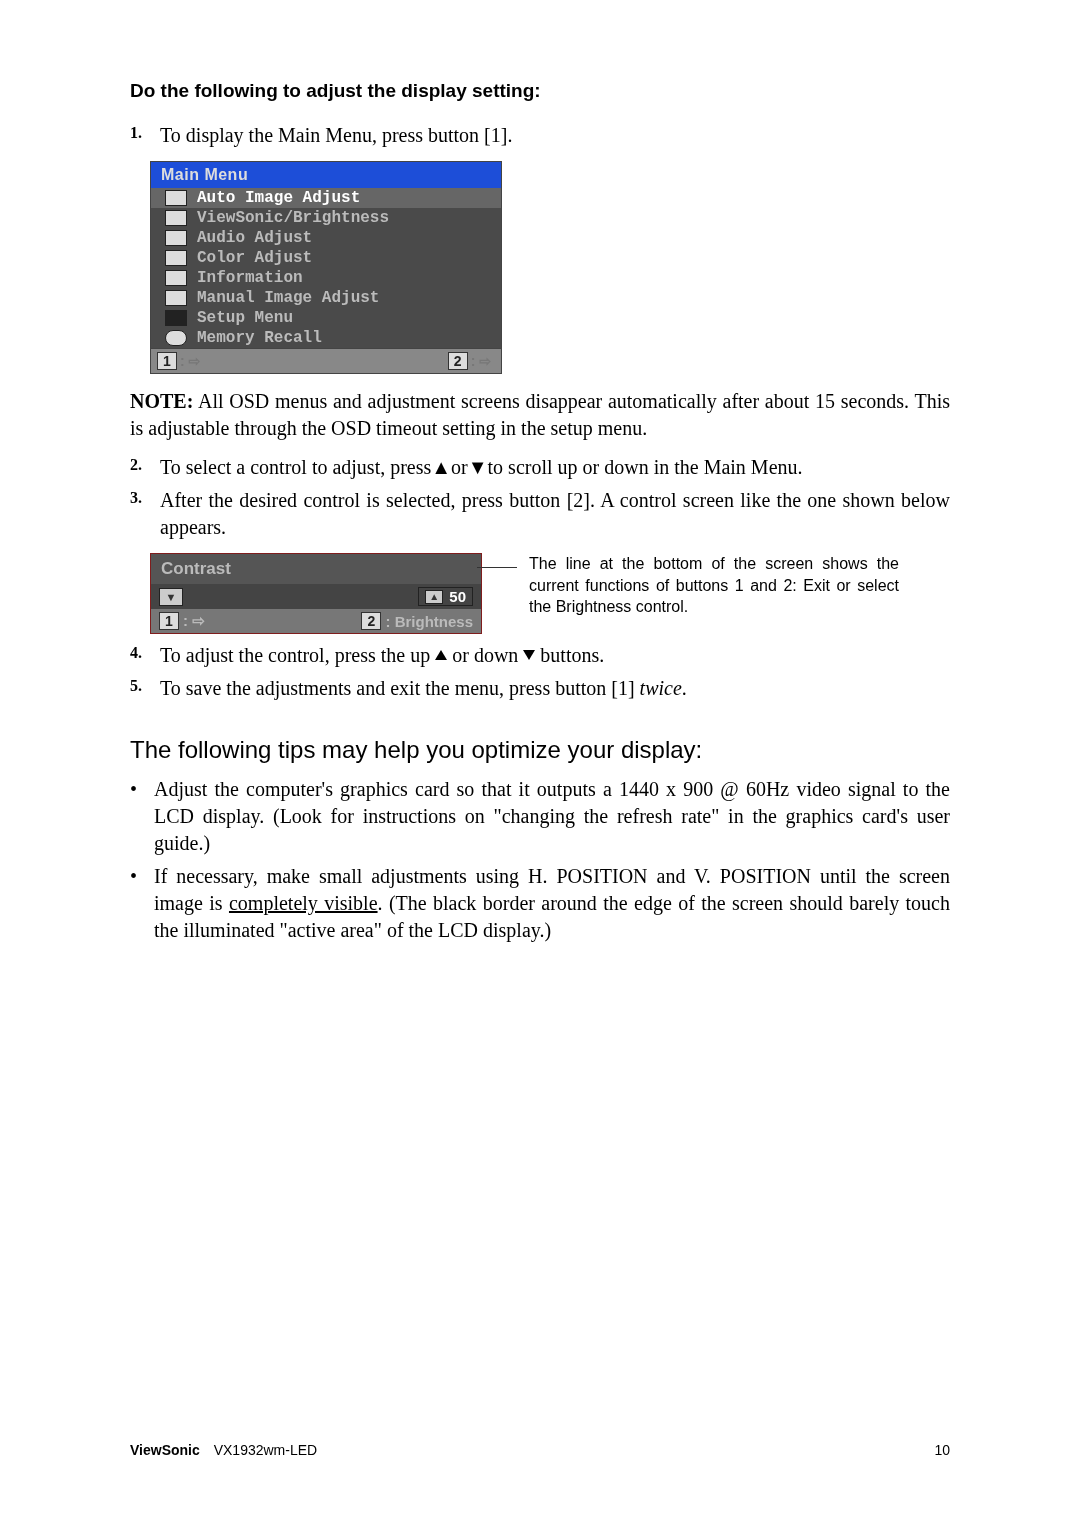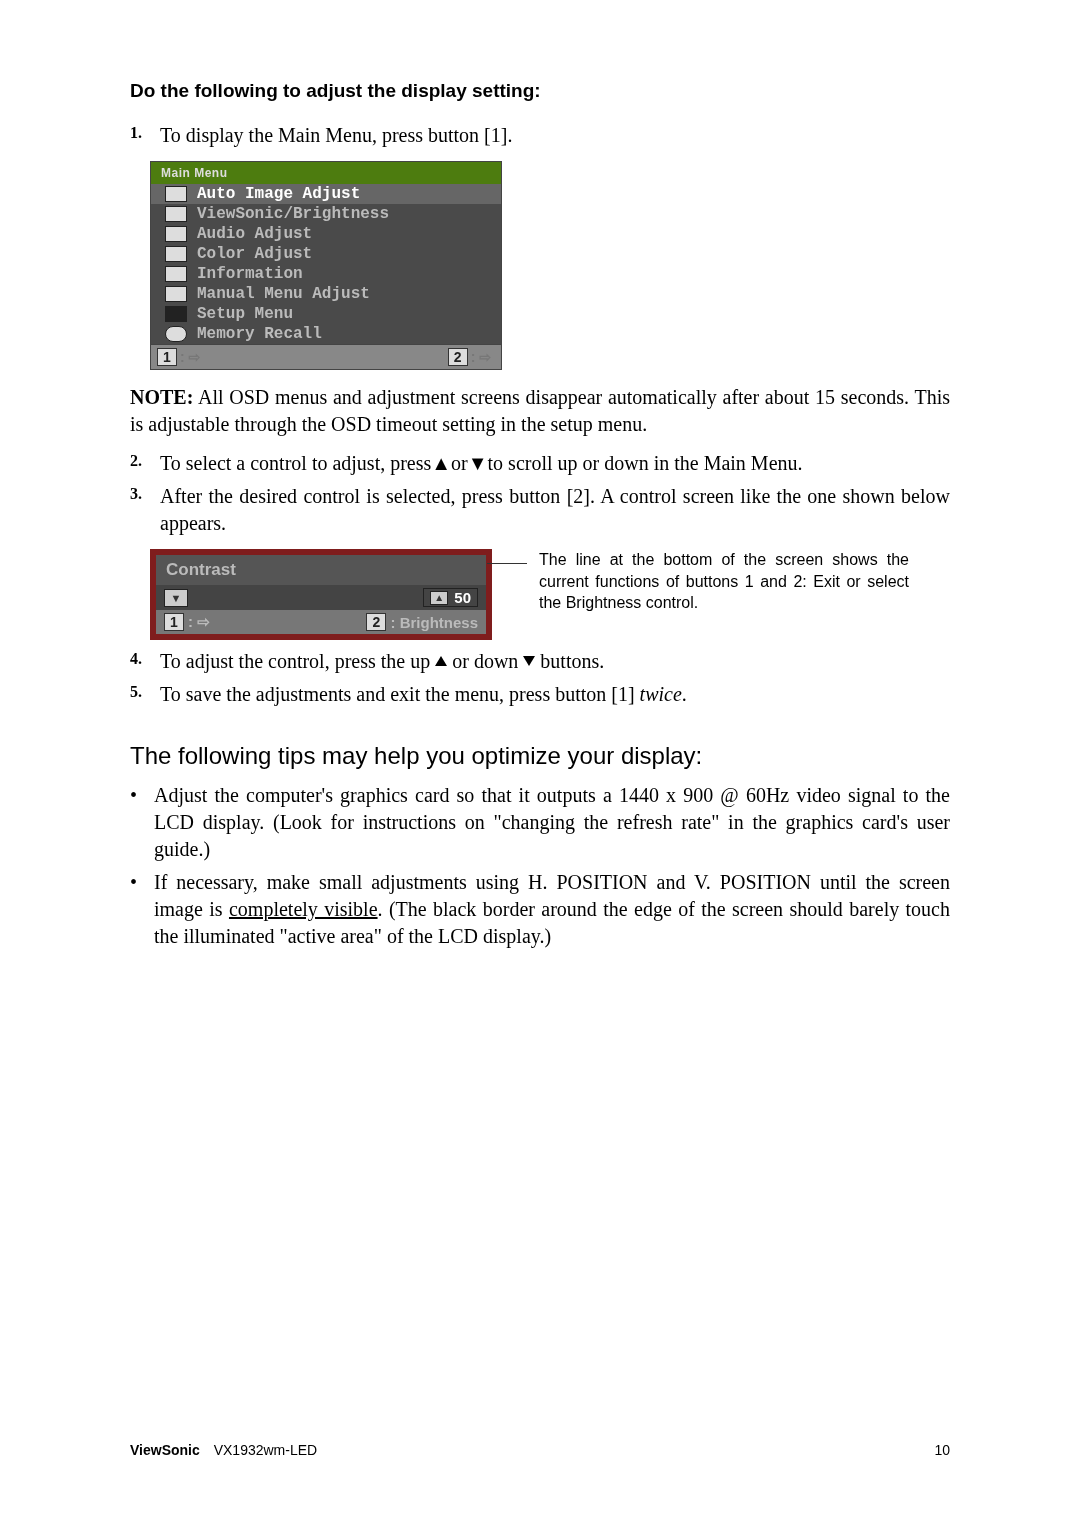--- a/index.html
+++ b/index.html
@@ -75,24 +75,24 @@
     flex: 1;
   }
   .osd-menu {
     width: 350px;
     margin: 6px 0 14px 20px;
     border: 1px solid #444;
     background: #888;
     font-family: Arial, Helvetica, sans-serif;
   }
   .osd-title {
-    background: #4d7c0f;
+    background: #1d4ed8;
     color: #ddd;
     font-weight: bold;
-    font-size: 12px;
+    font-size: 16px;
     padding: 4px 10px 4px 10px;
     letter-spacing: 0.5px;
   }
   .osd-body {
     background: #4a4a4a;
     padding: 0;
   }
   .osd-item {
     display: flex;
     align-items: center;
@@ -151,21 +151,21 @@
   }
   .note b { font-weight: bold; }
 
   .contrast-panel-row {
     display: flex;
     align-items: flex-start;
     margin: 10px 0 8px 20px;
   }
   .contrast-panel {
     width: 330px;
-    border: 6px solid #7f1d1d;
+    border: 1px solid #7f1d1d;
     background: #777;
     font-family: Arial, Helvetica, sans-serif;
     flex-shrink: 0;
   }
   .contrast-title {
     background: #555;
     color: #bbb;
     font-weight: bold;
     font-size: 17px;
     padding: 5px 10px;
@@ -287,21 +287,21 @@
         <div class="osd-item">
           <span class="osd-icon"></span>
           <span>Color Adjust</span>
         </div>
         <div class="osd-item">
           <span class="osd-icon"></span>
           <span>Information</span>
         </div>
         <div class="osd-item">
           <span class="osd-icon"></span>
-          <span>Manual Menu Adjust</span>
+          <span>Manual Image Adjust</span>
         </div>
         <div class="osd-item">
           <span class="osd-icon dark"></span>
           <span>Setup Menu</span>
         </div>
         <div class="osd-item">
           <span class="osd-icon round"></span>
           <span>Memory Recall</span>
         </div>
       </div>

